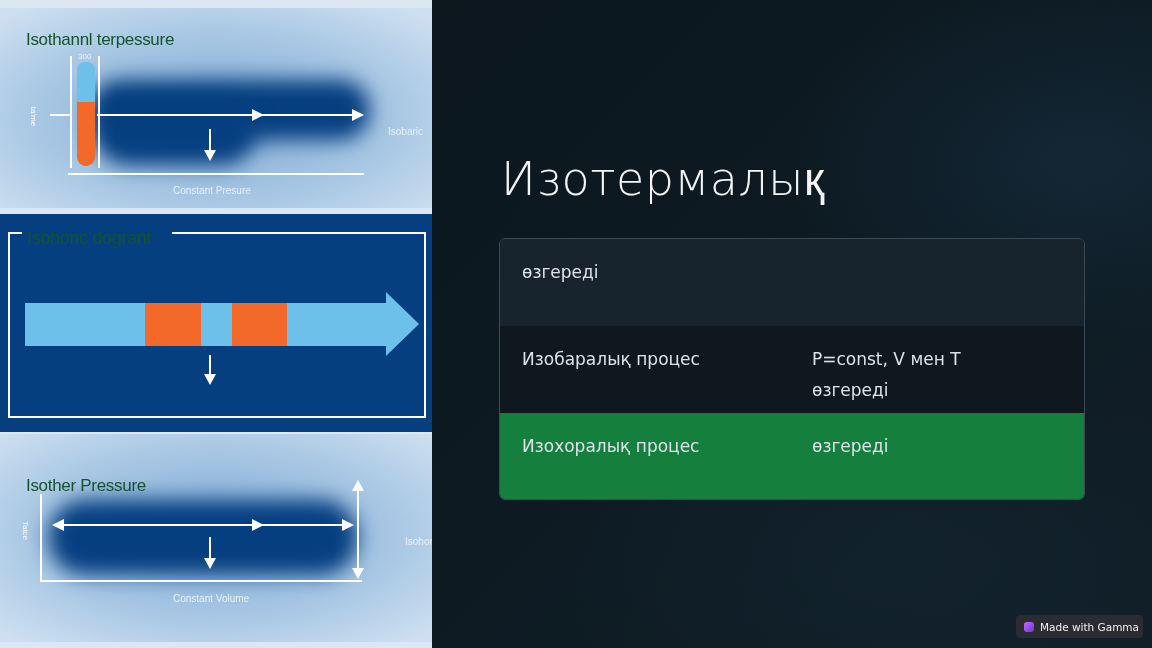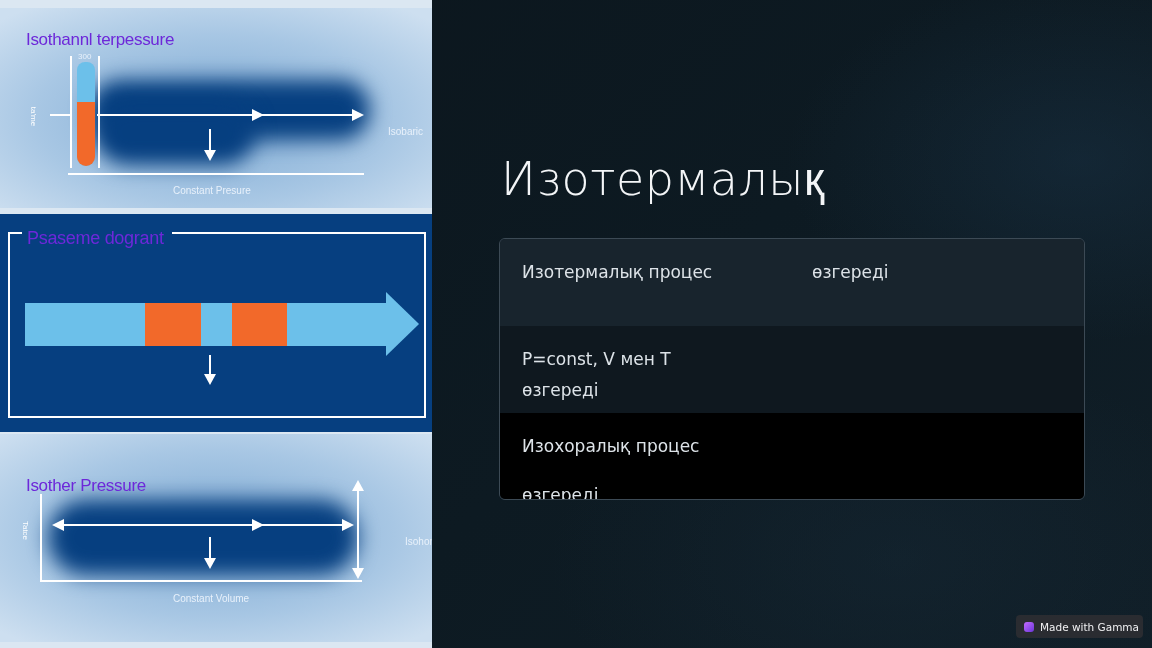--- a/index.html
+++ b/index.html
@@ -31,21 +31,21 @@
     }
     .panel-bot {
       top: 434px; height: 208px;
       background: radial-gradient(ellipse 300px 140px at 215px 100px, #7da9d3 0%, #a8c7e4 60%, #cddff0 100%);
     }
     .blob {
       position: absolute; background: #063f80; border-radius: 40px;
       filter: blur(10px);
     }
     .panel-title {
-      position: absolute; color: #6d28d9; font-family: "Liberation Sans", sans-serif;
+      position: absolute; color: #14532d; font-family: "Liberation Sans", sans-serif;
       font-size: 17px; letter-spacing: -0.3px;
     }
     .small-label {
       position: absolute; color: #e8f1fb; font-family: "Liberation Sans", sans-serif;
       font-size: 10px;
     }
     .hline { position: absolute; height: 2px; background: #ffffff; }
     .vline { position: absolute; width: 2px; background: #ffffff; }
     .arrow-head-r {
       position: absolute; width: 0; height: 0;
@@ -103,21 +103,21 @@
       font-family: "DejaVu Sans", sans-serif;
     }
     .table {
       position: absolute; left: 499px; top: 238px; width: 586px; height: 262px;
       border: 1.5px solid #3c4a55; border-radius: 6px; overflow: hidden;
       background: #16212a;
     }
     .row { display: flex; height: 87px; }
     .row:nth-child(1) { background: #18242d; }
     .row:nth-child(2) { background: #0f181f; }
-    .row:nth-child(3) { background: #000000; height: 88px; flex-direction: column; }
+    .row:nth-child(3) { background: #15803d; height: 88px; }
     .cell {
       color: #dde3e8; font-size: 17px; line-height: 31px;
       padding-top: 18px;
       font-family: "DejaVu Sans", sans-serif;
     }
     .cell-process { width: 290px; padding-left: 22px; }
     .cell-desc { width: 260px; padding-left: 22px; }
 
     .gamma-badge {
       position: absolute; left: 1016px; top: 615px; width: 127px; height: 23px;
@@ -154,21 +154,21 @@
   <div class="small-label" style="left:364px; top:126px;margin-left:24px;">Isobaric</div>
   <div class="vline" style="left:209px; top:129px; height:22px;"></div>
   <div class="arrow-head-d" style="left:204px; top:150px;"></div>
   <div class="hline" style="left:68px; top:173px; width:296px;"></div>
   <div class="small-label" style="left:173px; top:185px;">Constant Presure</div>
 
   <div class="panel panel-mid"></div>
   <div class="mid-frame"></div>
   <div class="mid-frame-top1"></div>
   <div class="mid-frame-top2"></div>
-  <div class="panel-title" style="left:27px; top:228px; font-size:18px;">Psaseme dogrant</div>
+  <div class="panel-title" style="left:27px; top:228px; font-size:18px;">Isohoric dogrant</div>
   <div class="band"></div>
   <div class="band-head"></div>
   <div class="orange-block" style="left:145px; width:56px;"></div>
   <div class="orange-block" style="left:232px; width:55px;"></div>
   <div class="vline" style="left:209px; top:355px; height:20px;"></div>
   <div class="arrow-head-d" style="left:204px; top:374px;"></div>
 
   <div class="panel panel-bot"></div>
   <div class="blob" style="left:48px; top:500px; width:310px; height:75px;"></div>
   <div class="panel-title" style="left:26px; top:476px;">Isother Pressure</div>
@@ -185,26 +185,26 @@
   <div class="small-label" style="left:364px; top:536px;padding-left:41px;">Isohoric</div>
   <div class="vline" style="left:209px; top:537px; height:22px;"></div>
   <div class="arrow-head-d" style="left:204px; top:558px;"></div>
   <div class="small-label" style="left:173px; top:593px;">Constant Volume</div>
 </div>
 
 <h1 class="title">Изотермалық</h1>
 
 <div class="table">
   <div class="row">
-    <div class="cell cell-process">Изотермалық процес</div>
     <div class="cell cell-desc">
       <div>өзгереді</div>
     </div>
   </div>
   <div class="row">
+    <div class="cell cell-process">Изобаралық процес</div>
     <div class="cell cell-desc">
       <div>P=const, V мен T</div>
       <div>өзгереді</div>
     </div>
   </div>
   <div class="row">
     <div class="cell cell-process">Изохоралық процес</div>
     <div class="cell cell-desc">
       <div>өзгереді</div>
     </div>

